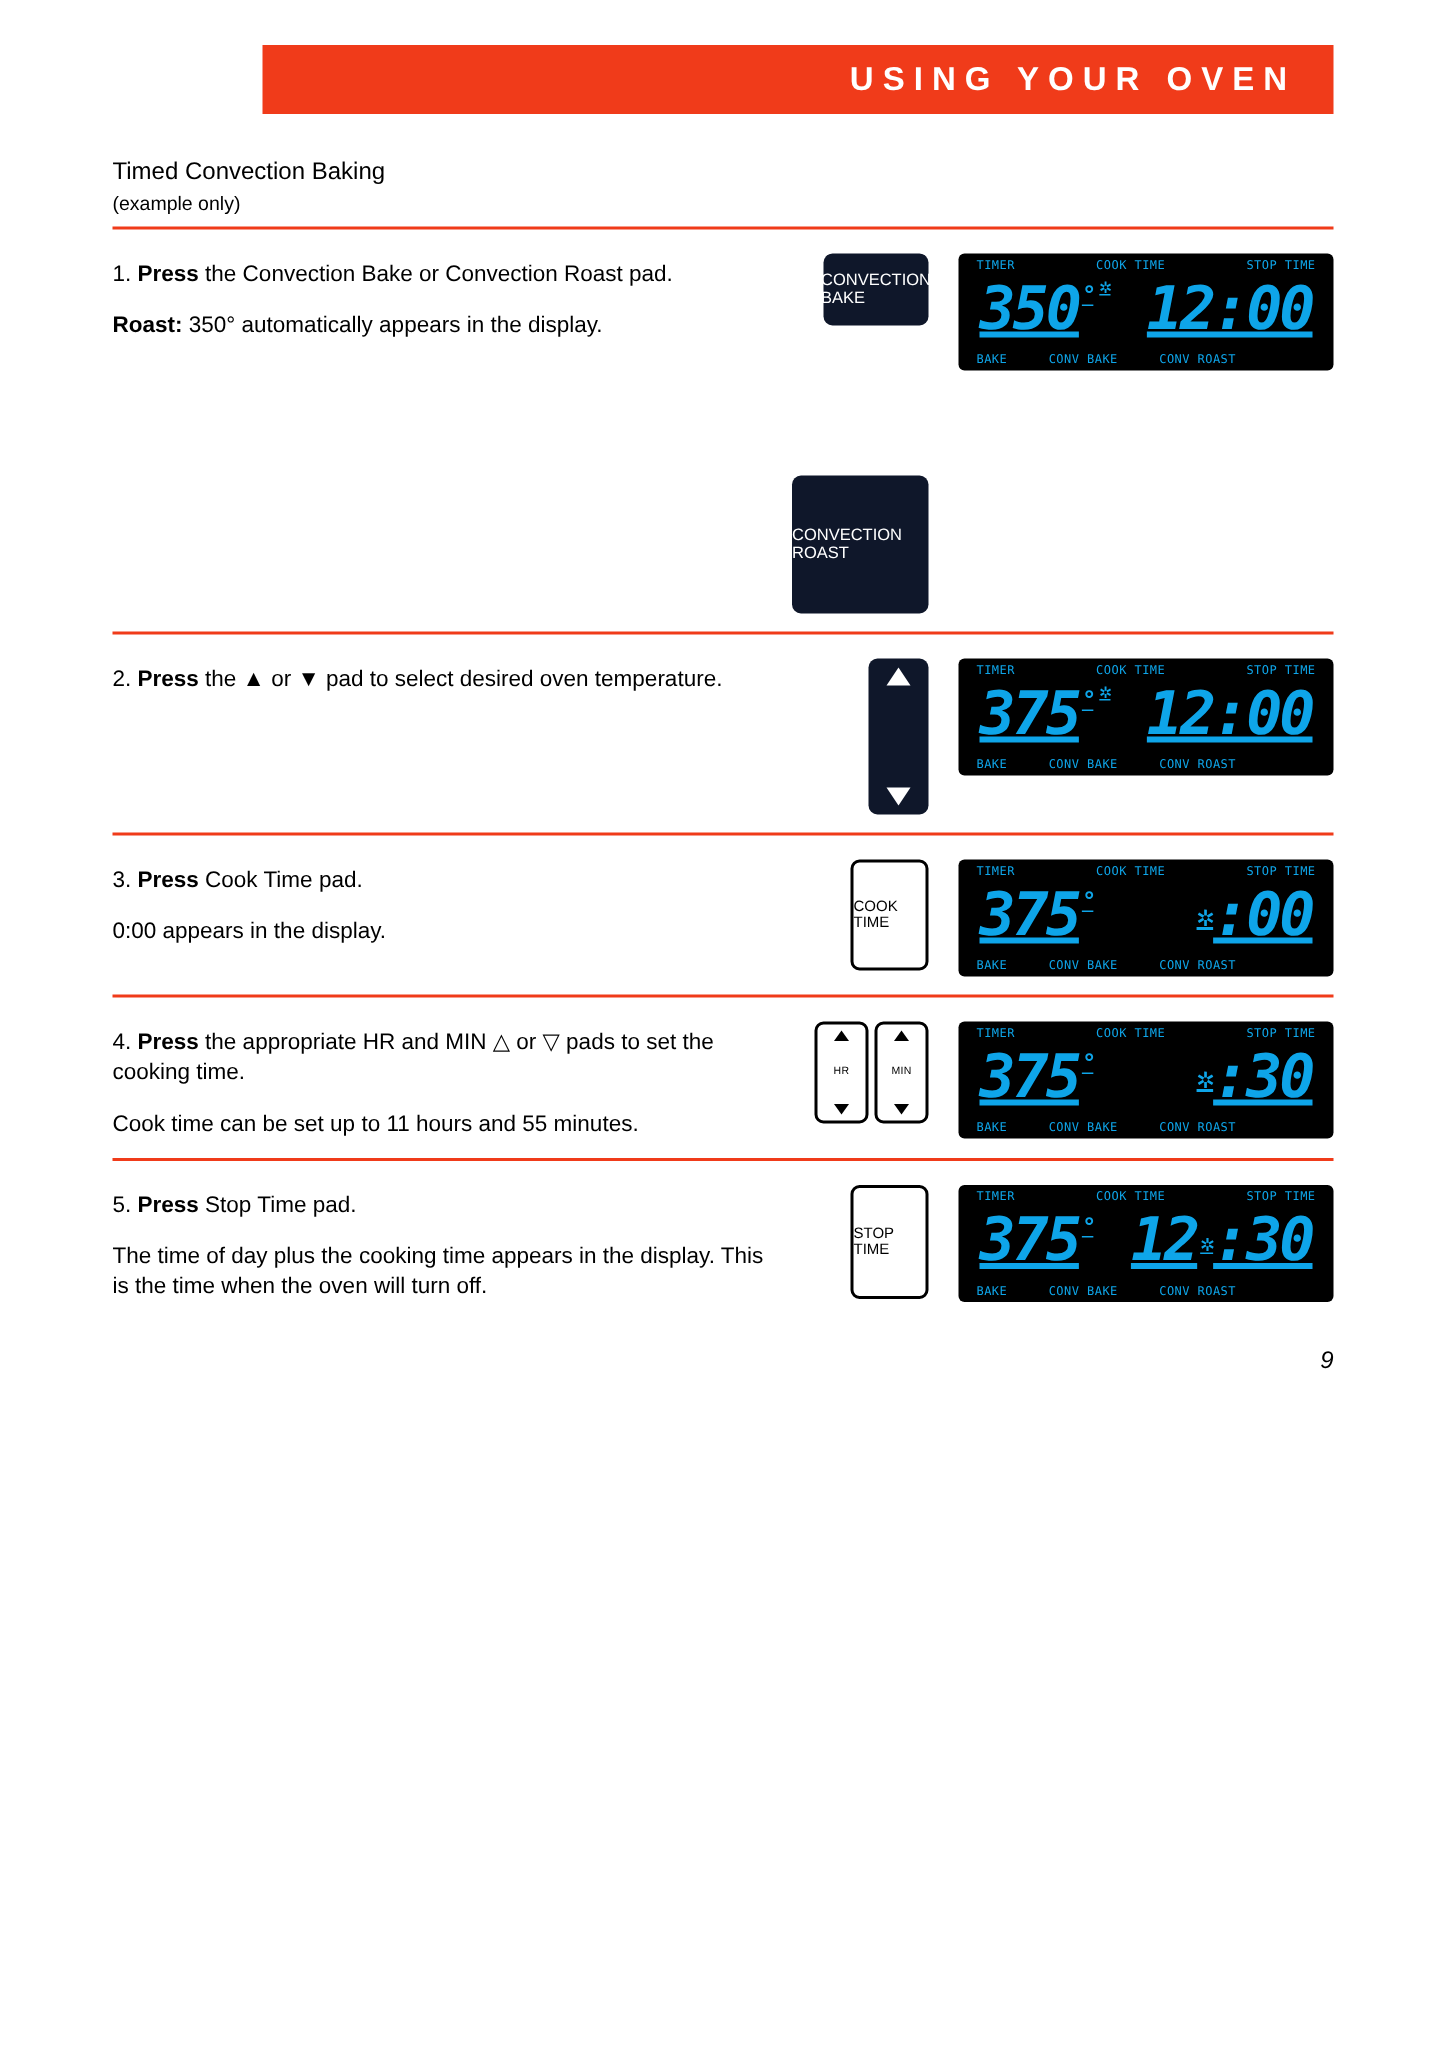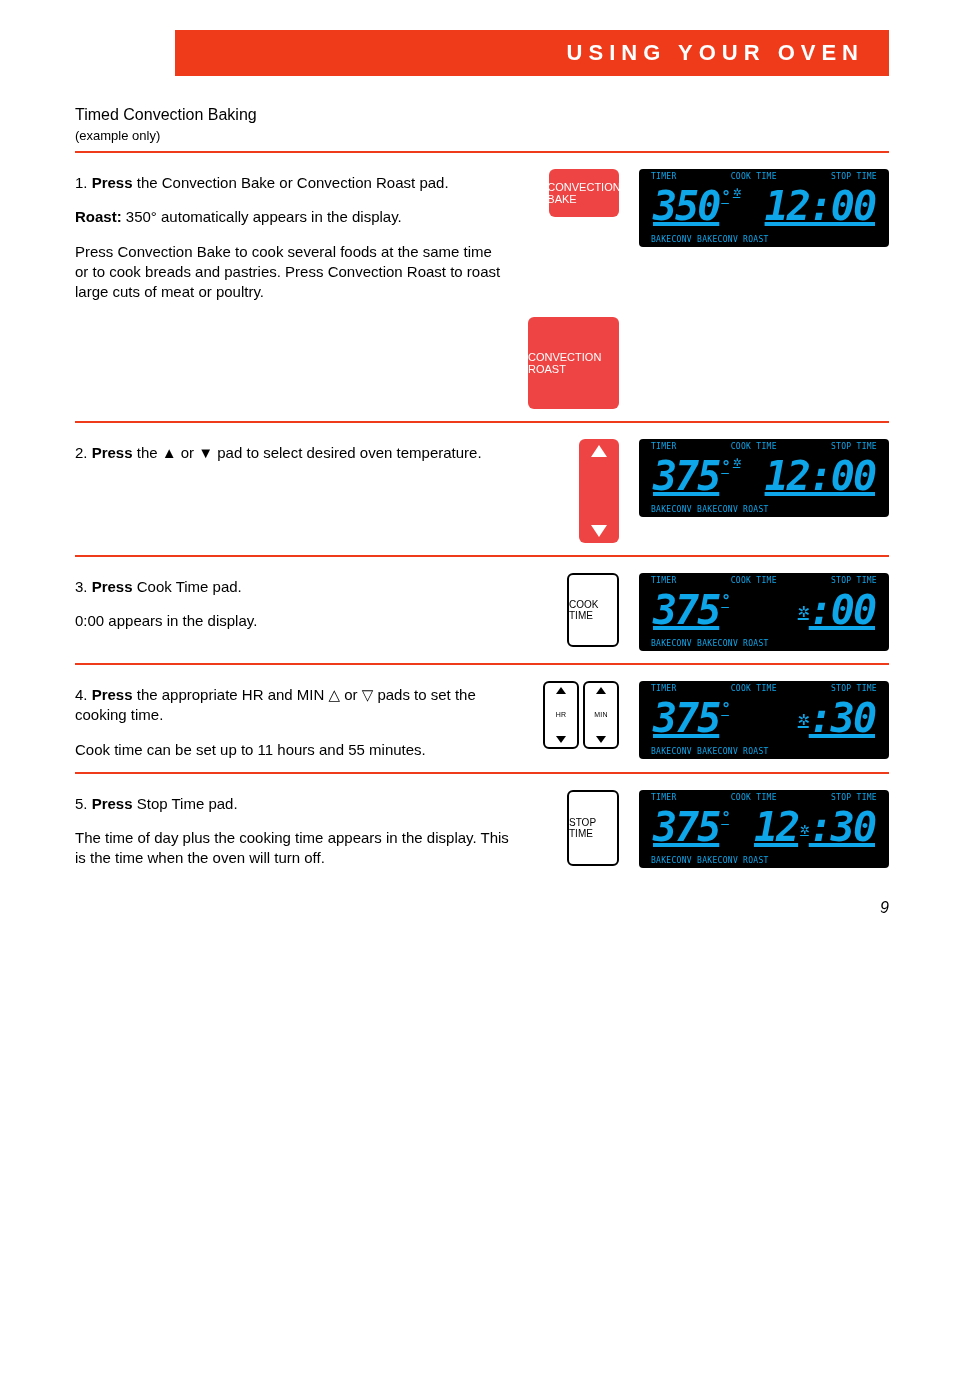--- a/index.html
+++ b/index.html
@@ -54,21 +54,21 @@
     display: flex;
     flex-direction: column;
     align-items: flex-end;
     gap: 10px;
     min-width: 90px;
   }
   .display-col {
     min-width: 250px;
   }
   .pad-black {
-    background: #ef4444;
+    background: #0f172a;
     color: #fff;
     border-radius: 6px;
     display: flex;
     align-items: center;
     justify-content: center;
     font-size: 11px;
   }
   .pad-outline {
     background: #fff;
     color: #000;
@@ -163,20 +163,21 @@
     font-style: normal;
     margin-left: 2px;
     margin-top: 0px;
     letter-spacing: -1px;
   }
   .lcd-bottom-labels {
     position: absolute;
     bottom: 3px;
     left: 0; right: 0;
     display: flex;
+    justify-content: space-between;
     padding: 0 65px 0 12px;
     font-size: 8px;
     letter-spacing: 0.3px;
   }
   .block-gap{ height:14px; }
 </style>
 </head>
 <body>
 
 <div class="page">
@@ -187,21 +188,20 @@
   <div class="section-subtitle">(example only)</div>
   <hr class="rule">
 
   <div class="step-row">
     <div class="step-text">
       <span>1.</span>
       <span class="bold">Press</span><span> the Convection Bake or Convection Roast pad.</span>
       <div class="block-gap"></div>
       <div><span class="bold">Roast:</span><span> 350° automatically appears in the display.</span></div>
       <div class="block-gap"></div>
-      <div>Press Convection Bake to cook several foods at the same time or to cook breads and pastries. Press Convection Roast to roast large cuts of meat or poultry.</div>
     </div>
     <div class="controls-col">
       <div class="pad-black" style="width:70px;height:48px">CONVECTION BAKE</div>
       <div style="height:80px"></div>
       <div class="pad-black" style="width:91px;height:92px">CONVECTION ROAST</div>
     </div>
     <div class="display-col">
       <div class="lcd">
         <div class="lcd-top-labels">
           <span>TIMER</span>

